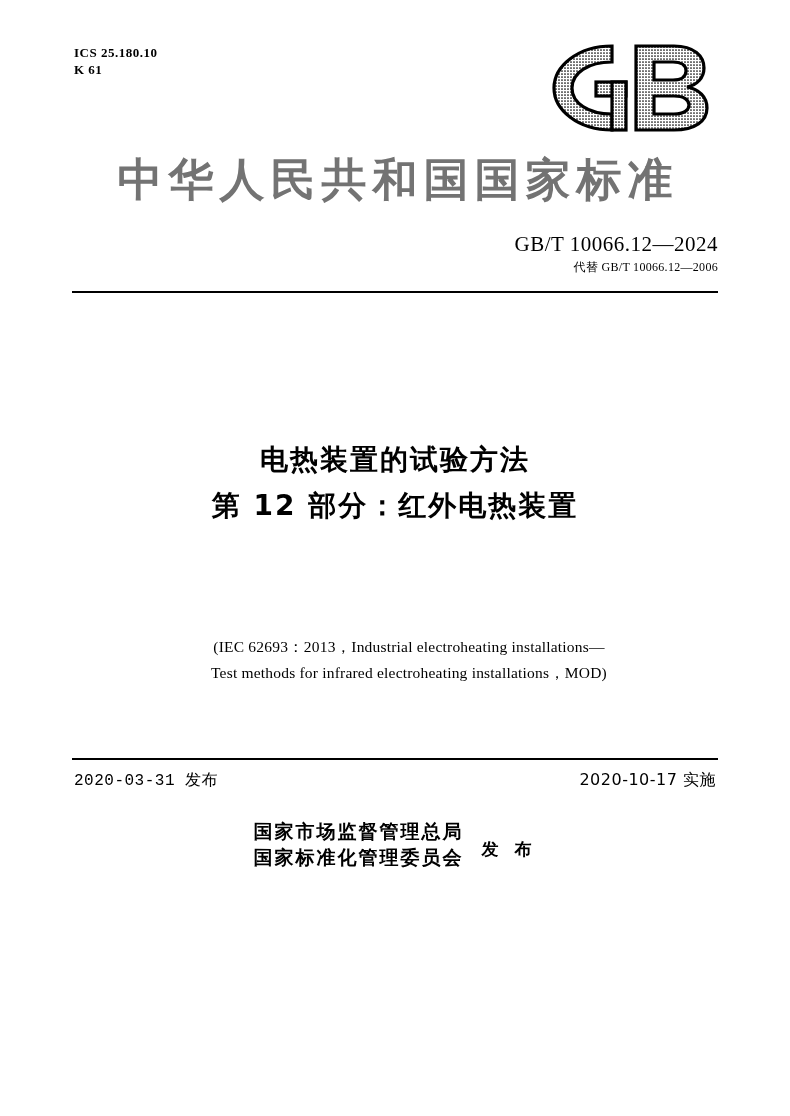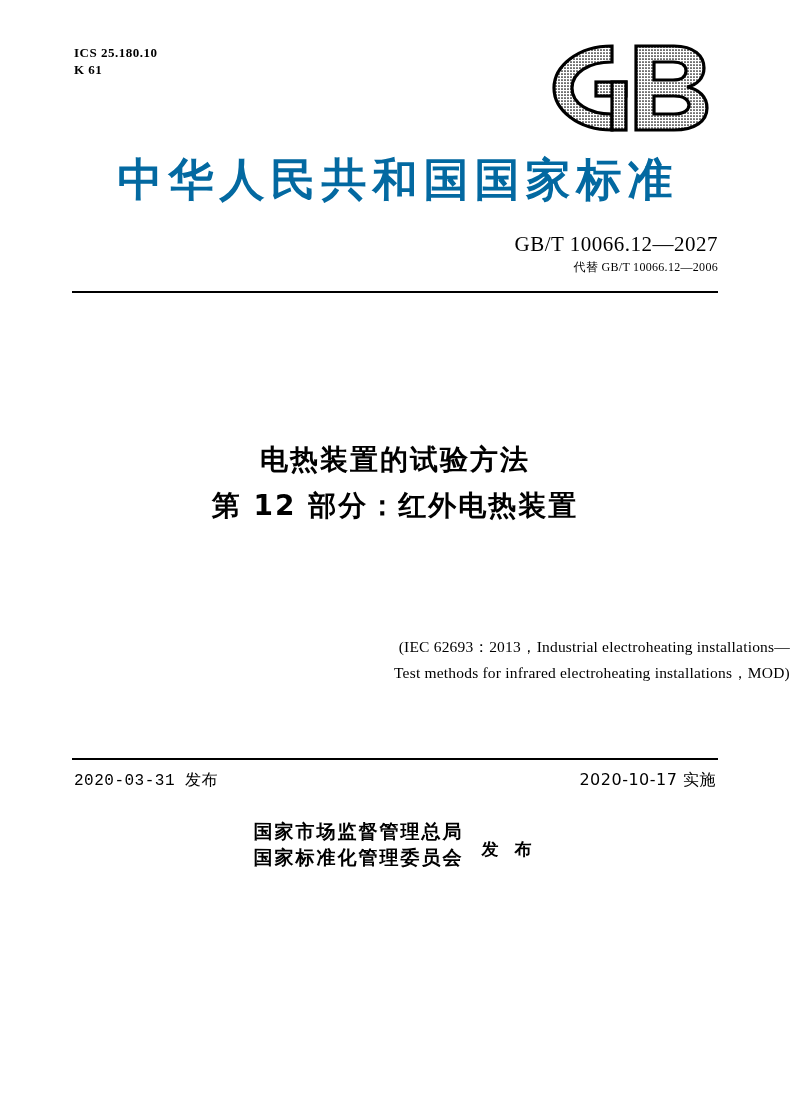--- a/index.html
+++ b/index.html
@@ -50,21 +50,21 @@
     position: absolute;
     left: 0;
     right: 0;
     top: 150px;
     text-align: center;
     font-family: "DejaVu Sans", sans-serif;
     font-weight: bold;
     font-size: 45px;
     letter-spacing: 6px;
     text-indent: 6px;
-    color: #0369a1;
+    color: #737373;
   }
 
   
   .std-no-block {
     position: absolute;
     right: 72px;
     top: 232px;
     text-align: right;
   }
   .std-no {
@@ -116,21 +116,21 @@
     font-family: "Liberation Serif", serif;
     font-weight: bold;
     font-size: 16px;
     line-height: 26px;
     letter-spacing: 0.2px;
   }
   .title-iec {
     position: absolute;
     left: 0; right: 0;
     top: 634px;
-    text-align: right;
+    text-align: center;
     font-family: "Liberation Serif", serif;
     font-size: 15.5px;
     line-height: 26px;
     letter-spacing: 0.2px;
     padding-left: 28px;
   }
 
   
   .date-issue {
     position: absolute;
@@ -211,21 +211,21 @@
                C 167 81, 155 90, 134 90
                L 96 90 Z
                M 114 22 L 114 40 L 133 40 C 142 40, 146 36, 146 31 C 146 26, 142 22, 133 22 Z
                M 114 56 L 114 74 L 134 74 C 144 74, 149 70, 149 65 C 149 60, 144 56, 134 56 Z" fill="url(#hatch)" stroke="#000" stroke-width="3.2" fill-rule="evenodd"></path>
     </svg>
   </div>
 
   <div class="nat-title">中华人民共和国国家标准</div>
 
   <div class="std-no-block">
-    <div class="std-no">GB/T 10066.12—2027</div>
+    <div class="std-no">GB/T 10066.12—2024</div>
     <div class="std-replaces">代替 GB/T 10066.12—2006</div>
   </div>
 
   <div class="rule-top"></div>
 
   <div class="title-zh">
     <div>电热装置的试验方法</div>
     <div>第 12 部分：红外电热装置</div>
   </div>
 

